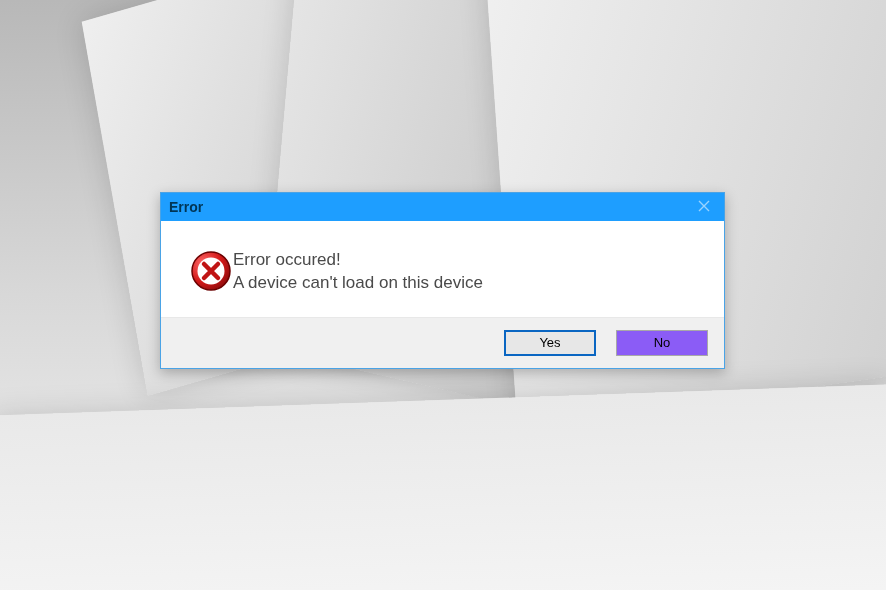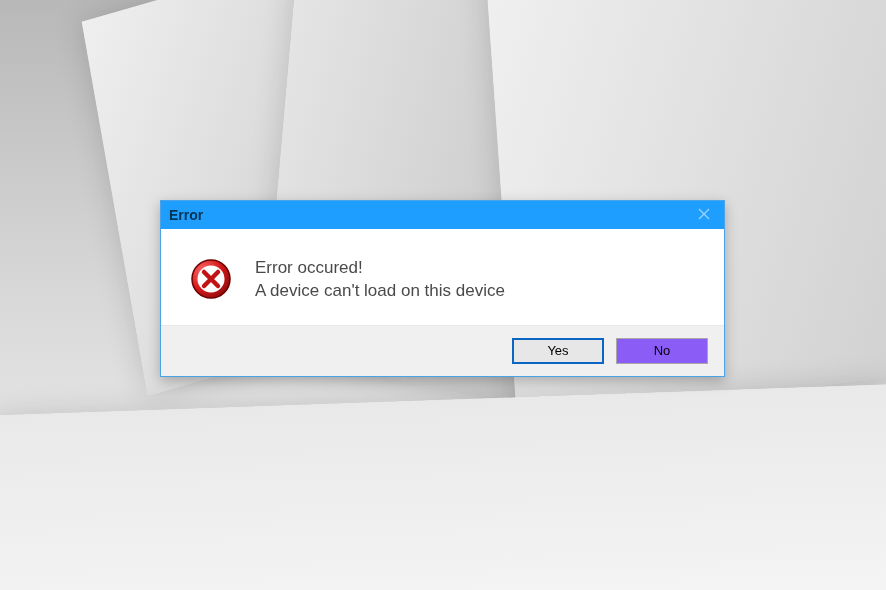--- a/index.html
+++ b/index.html
@@ -20,21 +20,21 @@
     }
     .p1 { width: 280px; height: 380px; left: 110px; top: -20px; transform: rotate(-10deg) skewY(-6deg); background: linear-gradient(120deg,#efefef,#c9c9c9); }
     .p2 { width: 360px; height: 440px; left: 280px; top: -50px; transform: rotate(5deg) skewY(8deg); background: linear-gradient(100deg,#e6e6e6,#bfbfbf); }
     .p3 { width: 420px; height: 460px; left: 500px; top: -60px; transform: rotate(-4deg) skewY(-4deg); background: linear-gradient(110deg,#f0f0f0,#cfcfcf); }
     .p4 { width: 900px; height: 260px; left: -10px; top: 400px; transform: skewY(-2deg); background: linear-gradient(to bottom,#e9e9e9,#f7f7f7); }
 
     
     .dialog {
       position: absolute;
       left: 160px;
-      top: 200px;
+      top: 192px;
       width: 565px;
       border: 1px solid #4aa3e6;
       background: #ffffff;
       box-shadow: 0 4px 12px rgba(0,0,0,0.25);
     }
     .titlebar {
       height: 28px;
       background: #1e9eff;
       display: flex;
       align-items: center;
@@ -51,40 +51,39 @@
       font-size: 16px;
       line-height: 1;
       cursor: pointer;
       width: 24px;
       text-align: center;
     }
     .body-area {
       padding: 28px 24px 22px 28px;
       display: flex;
       align-items: flex-start;
-      gap: 22px;
       border-bottom: 1px solid #e8e8e8;
       background: #ffffff;
     }
     .error-icon-wrap {
       width: 44px;
       height: 44px;
       flex-shrink: 0;
     }
     .msg {
       color: #4a4a4a;
       font-size: 17px;
       line-height: 1.35;
     }
     .button-row {
       background: #f0f0f0;
       padding: 12px 16px;
       display: flex;
       justify-content: flex-end;
-      gap: 12px;
+      gap: 20px;
     }
     .btn {
       min-width: 92px;
       height: 26px;
       font-size: 13px;
       border: 1px solid #a8a8a8;
       background: #8b5cf6;
       cursor: pointer;
       font-family: inherit;
     }

